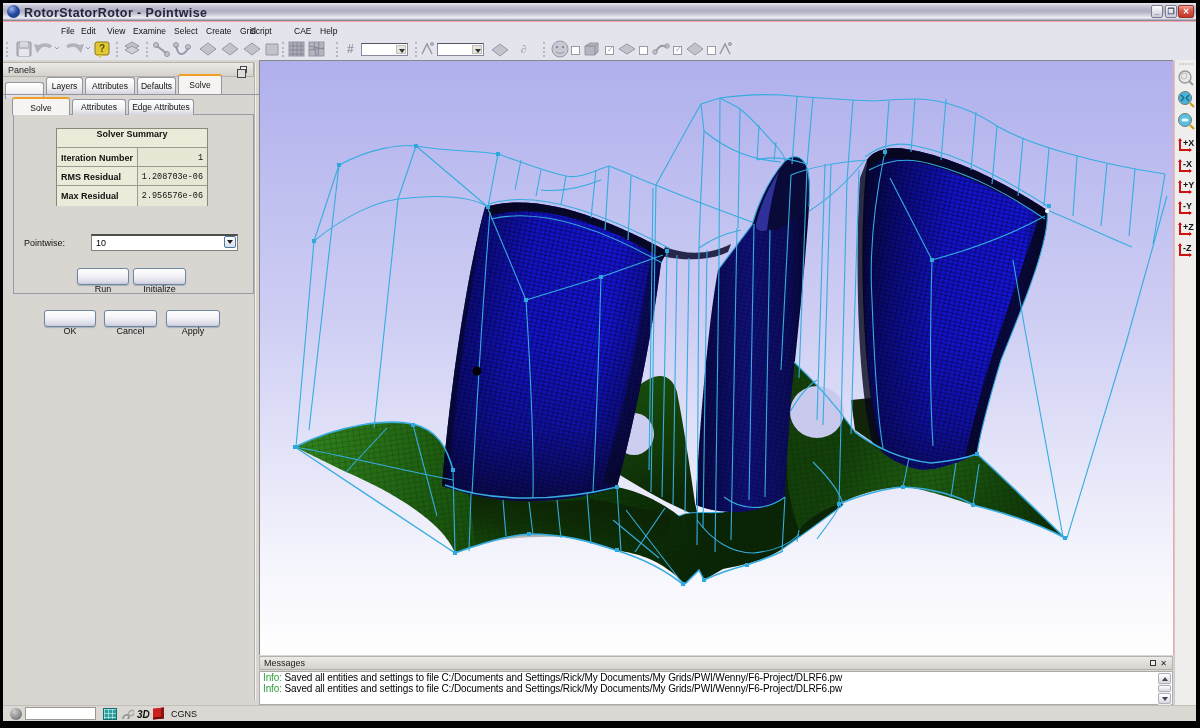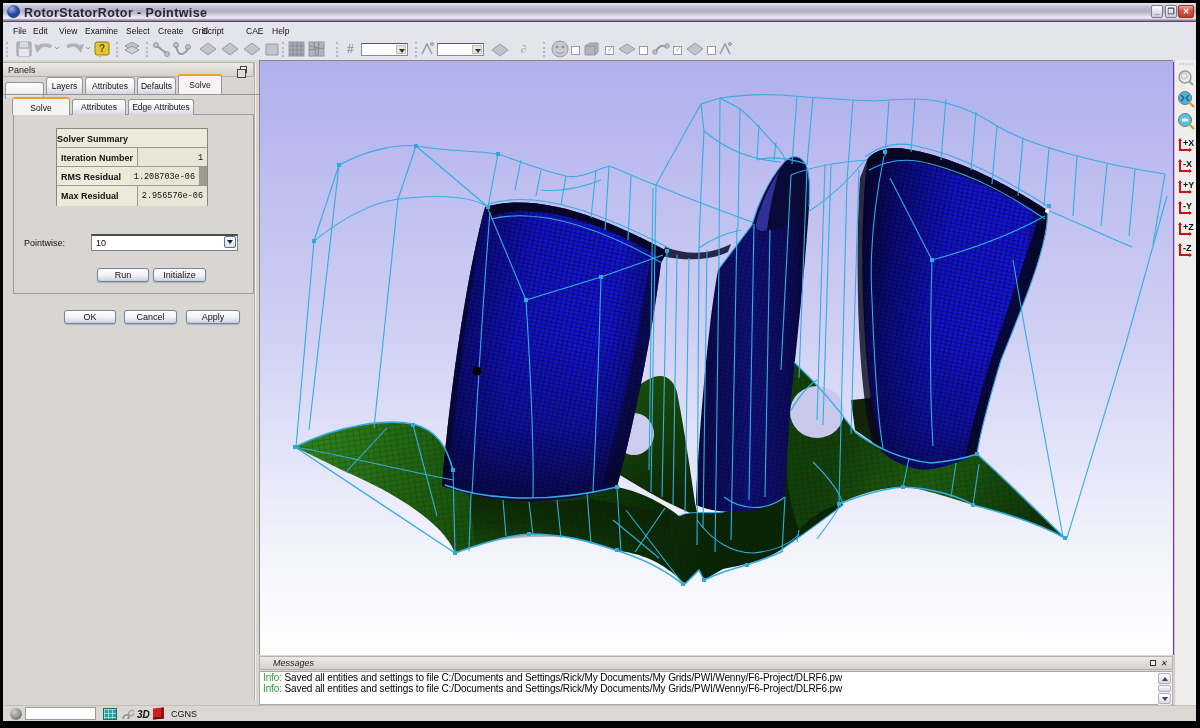--- a/index.html
+++ b/index.html
@@ -1,32 +1,32 @@
 <!DOCTYPE html>
 <html><head>
 <meta charset="utf-8">
 <style>
 *{margin:0;padding:0;box-sizing:border-box;}
 html,body{width:1200px;height:728px;background:#000;overflow:hidden;font-family:"Liberation Sans",sans-serif;}
-#win{position:absolute;left:3px;top:3px;width:1193px;height:692px;background:#6d28d9;}
+#win{position:absolute;left:3px;top:3px;width:1193px;height:692px;background:#fca5a5;}
 
 #titlebar{position:absolute;left:0;top:0;width:100%;height:18px;
  background:linear-gradient(180deg,#e9e9f2 0%,#c5c5d5 18%,#aeaec3 48%,#c2c2d2 62%,#f0f0f6 88%,#9f9fb2 100%);
  border-bottom:1px solid #8a8a9e;}
 #titlebar .ttext{position:absolute;left:21px;top:3px;font-size:12.5px;font-weight:bold;color:#26263a;letter-spacing:0.4px;}
 #globe{position:absolute;left:4px;top:2px;width:13px;height:13px;border-radius:50%;
  background:radial-gradient(circle at 35% 30%,#9db4e4 0%,#2a4fa8 45%,#16306e 100%);}
 .winbtn{position:absolute;top:2px;width:12px;height:13px;border:1px solid #7d7d92;border-radius:2px;
  background:linear-gradient(180deg,#fdfdfe,#c9c9d9);font-size:8px;line-height:11px;text-align:center;color:#3a3a54;font-weight:bold;}
 #btnmin{right:33px;}
 #btnmax{right:19px;}
 #btnclose{right:2px;width:16px;background:linear-gradient(180deg,#f0a29a 0%,#d95849 40%,#c03a2b 100%);border-color:#9c3327;color:#fff;}
 
 #menubar{position:absolute;left:0;top:19px;width:100%;height:16px;background:#e4e4ec;}
-#menubar span{font-size:8.5px;color:#111;position:absolute;top:4px;}
+#menubar span{font-size:8.5px;color:#111;position:absolute;top:4px;margin-left:48px;}
 
 #toolbar{position:absolute;left:0;top:35px;width:100%;height:24px;background:#e4e4ec;border-bottom:1px solid #c8c8d2;}
 .tsep{position:absolute;top:4px;width:3px;height:15px;border-left:2px dotted #b6b6c2;}
 .combo{position:absolute;top:5px;width:47px;height:13px;background:#fff;border:1px solid #8888a0;border-top:1px solid #555568;}
 .combo .ar{position:absolute;right:1px;top:1px;width:10px;height:9px;background:#e8e5df;border:1px solid #c2bfb8;}
 .combo .ar:after{content:"";position:absolute;left:2px;top:3px;border-left:3px solid transparent;border-right:3px solid transparent;border-top:4px solid #333;}
 .ck{position:absolute;top:8px;width:9px;height:9px;background:#fff;border:1px solid #99a;}
 .ck.c:after{content:"\2713";position:absolute;left:1px;top:-2px;font-size:8px;color:#9aa;}
 
 #leftpanel{position:absolute;left:0;top:57px;width:256px;height:645px;background:#d9d6d2;}
@@ -34,35 +34,35 @@
 #dockico{position:absolute;right:6px;top:3px;width:7px;height:7px;border:1px solid #444;background:#f4f4f4;}
 #dockico:before{content:"";position:absolute;left:-4px;top:2px;width:7px;height:7px;border:1px solid #444;background:#ddd;}
 .tab{position:absolute;border:1px solid #9595a2;border-bottom:none;border-radius:3px 3px 0 0;
  background:linear-gradient(180deg,#ffffff 0%,#f2f2f5 55%,#d5d5de 100%);font-size:8.5px;color:#111;text-align:center;z-index:2;}
 .tab.active{background:#f5f4f2;border-top:2px solid #efa024;z-index:4;}
 #tabline1{position:absolute;left:0;top:34px;width:256px;height:1px;background:#9595a2;z-index:3;}
 #subpanel{position:absolute;left:10px;top:54px;width:241px;height:180px;border:1px solid #9a9aa4;background:#d9d6d2;z-index:1;}
 
 #stable{position:absolute;left:53px;top:68px;width:152px;height:78px;border:1px solid #88887e;background:#9b9b91;z-index:5;}
 .scell{position:absolute;height:18px;background:#ecead9;font-size:9px;color:#111;}
-.shead{font-weight:bold;padding-top:5px;}
+.shead{font-weight:bold;text-align:center;}
 .slab{font-weight:bold;padding:5px 0 0 4px;}
 .sval{font-family:"Liberation Mono",monospace;font-size:8.5px;text-align:right;padding:5px 4px 0 0;background:#e8e6d5;}
 #itlabel{position:absolute;left:21px;top:178px;font-size:9px;color:#111;z-index:6;}
 #itcombo{position:absolute;left:88px;top:174px;width:147px;height:17px;background:#fff;border:1px solid #82827a;border-top:2px solid #4e4e48;font-size:9px;padding:2px 0 0 4px;z-index:5;}
 #itcombo .dbtn{position:absolute;right:1px;top:0px;width:12px;height:12px;border:1px solid #4a77a8;border-radius:2px;background:linear-gradient(180deg,#fff,#dcdce8);}
 #itcombo .dbtn:after{content:"";position:absolute;left:2px;top:3px;border-left:3px solid transparent;border-right:3px solid transparent;border-top:4px solid #222;}
-.xpbtn{position:absolute;height:14px;border:1px solid #6d87a2;border-radius:3px;background:linear-gradient(180deg,#ffffff 0%,#f4f4f8 45%,#dcdce8 85%,#c8c8da 100%);font-size:9px;color:#111;text-align:center;padding-top:1px;z-index:5;box-shadow:0 1px 1px rgba(120,140,160,.5);margin-left:20px;}
+.xpbtn{position:absolute;height:14px;border:1px solid #6d87a2;border-radius:3px;background:linear-gradient(180deg,#ffffff 0%,#f4f4f8 45%,#dcdce8 85%,#c8c8da 100%);font-size:9px;color:#111;text-align:center;padding-top:15px;z-index:5;box-shadow:0 1px 1px rgba(120,140,160,.5);}
 
 #viewport{position:absolute;left:256px;top:57px;width:914px;height:595px;background:#b1b1ee;border-top:1px solid #888;border-left:1px solid #888;}
 
 #righttb{position:absolute;left:1171px;top:57px;width:22px;height:645px;background:#efeeed;border-left:1px solid #cacaca;}
 
 #messages{position:absolute;left:256px;top:652px;width:915px;height:50px;background:#d9d6d2;}
-#msgtitle{position:absolute;left:0;top:1px;width:914px;height:14px;background:linear-gradient(180deg,#eceae7,#d5d2cd);border:1px solid #b5b2ac;font-size:9px;color:#222;padding:1px 0 0 13px;font-style:italic;}
+#msgtitle{position:absolute;left:0;top:1px;width:914px;height:14px;background:linear-gradient(180deg,#eceae7,#d5d2cd);border:1px solid #b5b2ac;font-size:9px;color:#222;padding:1px 0 0 4px;}
 #msgbody{position:absolute;left:0;top:16px;width:914px;height:34px;background:#fff;border:1px solid #aaa;font-size:10px;letter-spacing:-0.12px;}
 .msgline{white-space:nowrap;padding-left:3px;color:#000;line-height:11px;}
 .msgline b{color:#2e9e3e;font-weight:normal;}
 #msgscroll{position:absolute;right:1px;top:1px;width:13px;height:32px;background:#f0f0f0;}
 .sbtn{position:absolute;left:0;width:13px;height:11px;border:1px solid #aeb0bc;border-radius:2px;background:linear-gradient(180deg,#fff,#d8d8e0);}
 .sbtn i{position:absolute;left:3px;border-left:3px solid transparent;border-right:3px solid transparent;}
 
 #statusbar{position:absolute;left:0;top:702px;width:1193px;height:16px;background:#dbd8d4;border-top:1px solid #c2bfba;font-size:9px;}
 #sphere{position:absolute;left:7px;top:2px;width:12px;height:12px;border-radius:50%;background:radial-gradient(circle at 35% 30%,#cfcfcf,#7e7e7e 70%,#5a5a5a);}
 #sbox{position:absolute;left:22px;top:1px;width:71px;height:13px;background:#fff;border:1px solid #9a9a92;}
@@ -193,21 +193,21 @@
     <div class="tab" style="left:69px;top:39px;width:54px;height:16px;padding-top:2px;">Attributes</div>
     <div class="tab" style="left:125px;top:39px;width:66px;height:16px;padding-top:2px;">Edge Attributes</div>
     <div id="subpanel"></div>
     <div style="position:absolute;left:251px;top:3px;width:1px;height:638px;background:#b5b2ac;"></div>
     <div style="position:absolute;left:252px;top:3px;width:1px;height:638px;background:#f2f1ef;"></div>
     <div id="stable">
       <div class="scell shead" style="left:0;top:0;width:150px;">Solver Summary</div>
       <div class="scell slab" style="left:0;top:19px;width:80px;">Iteration Number</div>
         <div class="scell sval" style="left:81px;top:19px;width:69px;">1</div>
       <div class="scell slab" style="left:0;top:38px;width:80px;">RMS Residual</div>
-        <div class="scell sval" style="left:73px;top:38px;width:69px;font-family:Liberation Mono, monospace;">1.208703e-06</div>
+        <div class="scell sval" style="left:81px;top:38px;width:69px;font-family:Liberation Mono, monospace;">1.208703e-06</div>
       <div class="scell slab" style="left:0;top:57px;width:80px;height:20px;">Max Residual</div>
         <div class="scell sval" style="left:81px;top:57px;width:69px;height:20px;">2.956576e-06</div>
     </div>
     <div id="itlabel">Pointwise:</div>
     <div id="itcombo">10<div class="dbtn"></div></div>
     <div class="xpbtn" style="left:74px;top:208px;width:52px;">Run</div>
     <div class="xpbtn" style="left:130px;top:208px;width:53px;">Initialize</div>
     <div class="xpbtn" style="left:41px;top:250px;width:52px;">OK</div>
     <div class="xpbtn" style="left:101px;top:250px;width:53px;">Cancel</div>
     <div class="xpbtn" style="left:163px;top:250px;width:54px;">Apply</div>

